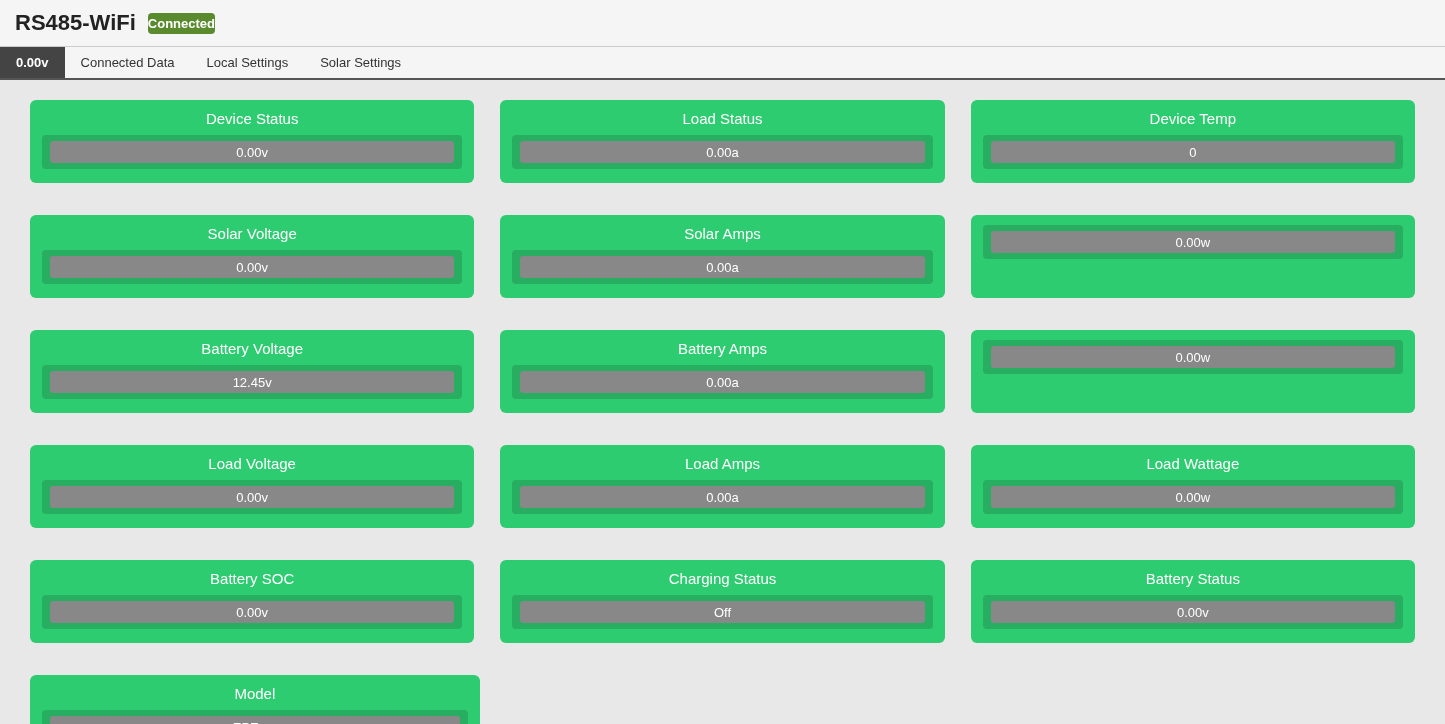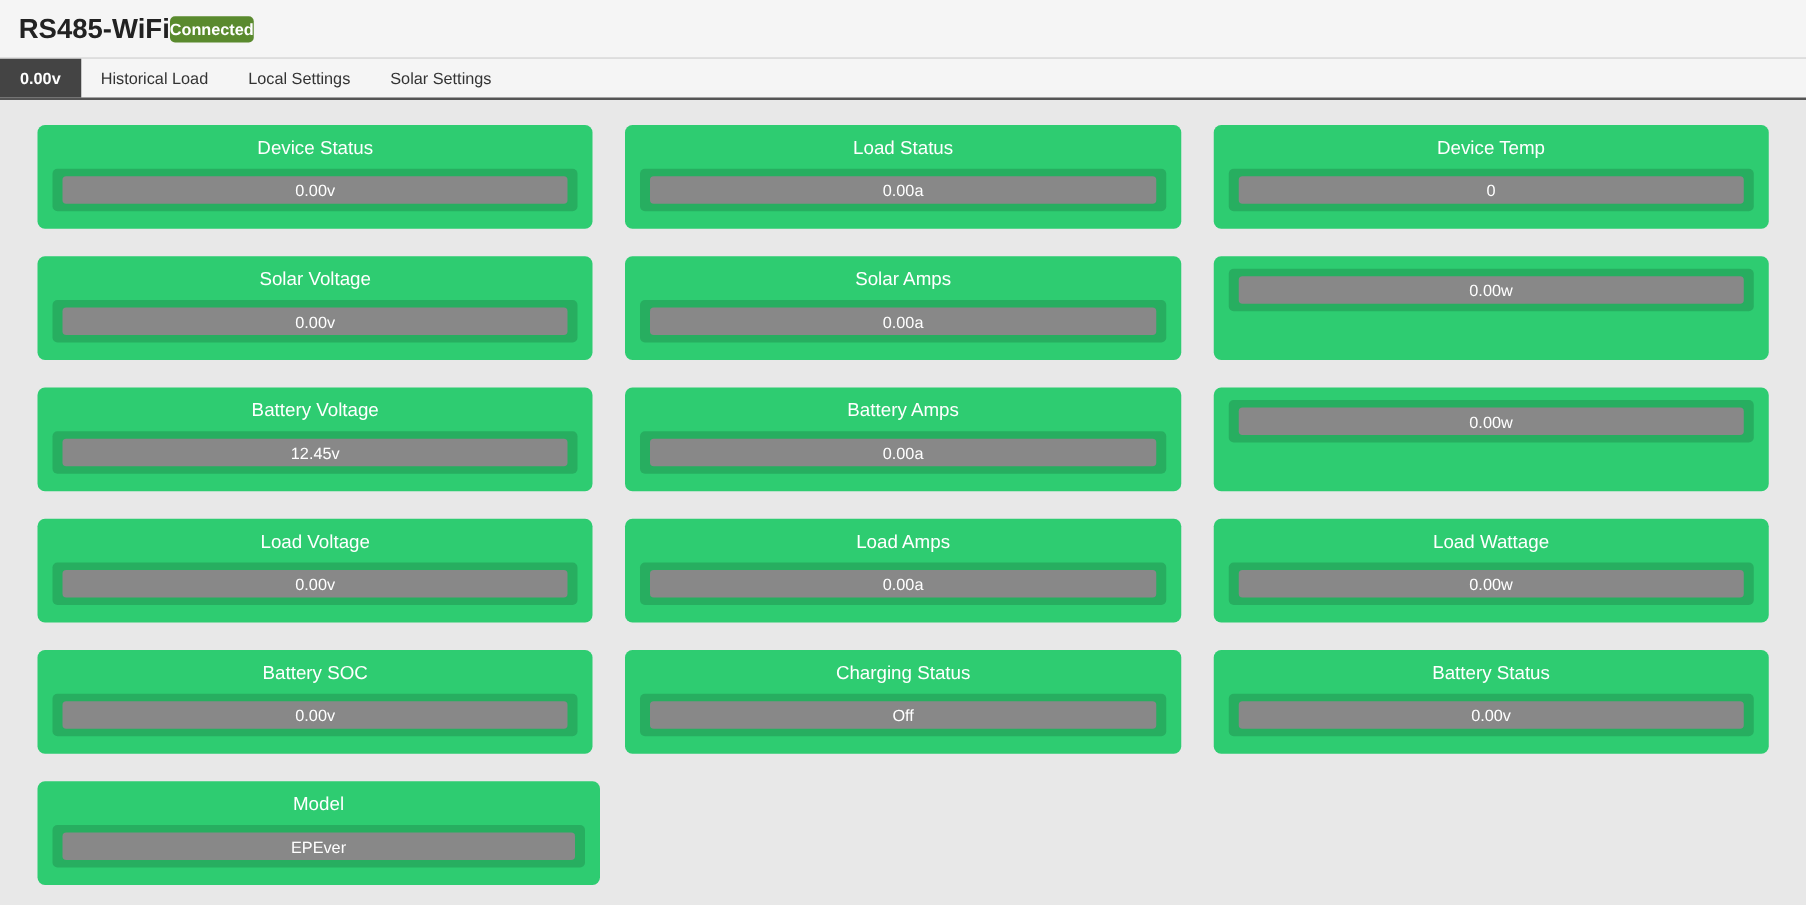--- a/index.html
+++ b/index.html
@@ -6,21 +6,21 @@
     body {
       font-family: Arial, sans-serif;
       background-color: #e8e8e8;
       font-size: 14px;
     }
     .header {
       background-color: #f5f5f5;
       padding: 10px 15px;
       display: flex;
       align-items: center;
-      gap: 0;
+      gap: 12px;
       border-bottom: 1px solid #ccc;
     }
     .app-title {
       font-size: 22px;
       font-weight: bold;
       color: #222;
     }
     .connected-badge {
       background-color: #5a8a2e;
       color: white;
@@ -51,21 +51,21 @@
       font-weight: bold;
     }
     .main-content {
       padding: 20px 30px;
       background-color: #e8e8e8;
     }
     .cards-grid {
       display: grid;
       grid-template-columns: repeat(3, 1fr);
       gap: 26px;
-      margin-bottom: 22px;
+      margin-bottom: 32px;
     }
     .card {
       background-color: #2ecc71;
       border-radius: 6px;
       padding: 10px 12px 14px 12px;
     }
     .card-title {
       color: white;
       font-size: 15px;
       font-weight: 500;
@@ -98,21 +98,21 @@
 </head>
 <body>
 
 <div class="header">
   <span class="app-title">RS485-WiFi</span>
   <span class="connected-badge">Connected</span>
 </div>
 
 <div class="nav-bar">
   <button class="nav-tab active">0.00v</button>
-  <button class="nav-tab">Historical Load</button>
+  <button class="nav-tab">Connected Data</button>
   <button class="nav-tab">Local Settings</button>
   <button class="nav-tab">Solar Settings</button>
 </div>
 
 <div class="main-content">
 
   <div class="cards-grid">
     <div class="card">
       <div class="card-title">Device Status</div>
       <div class="card-bar-container">

